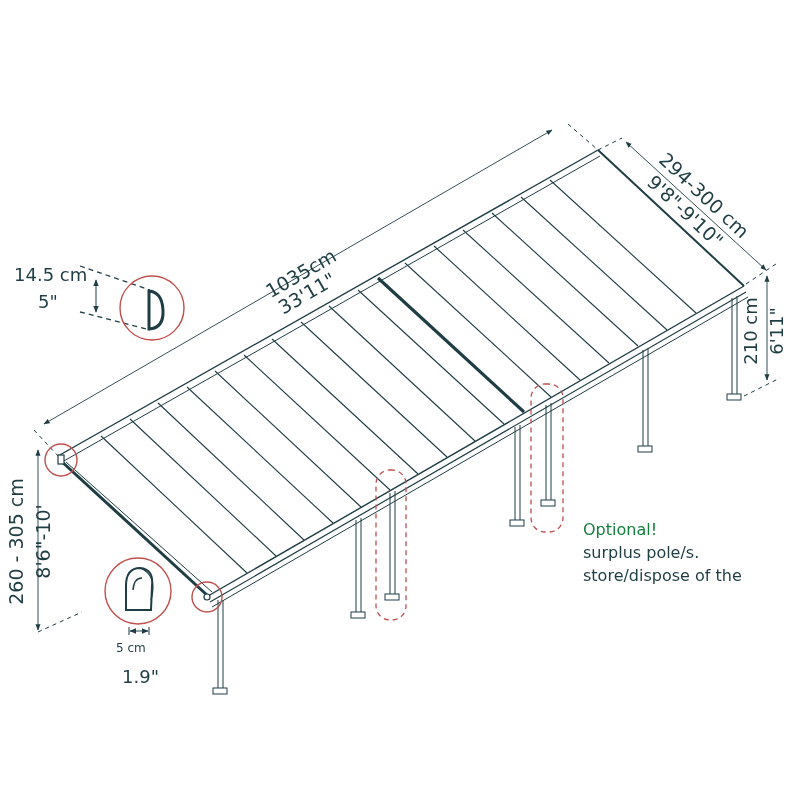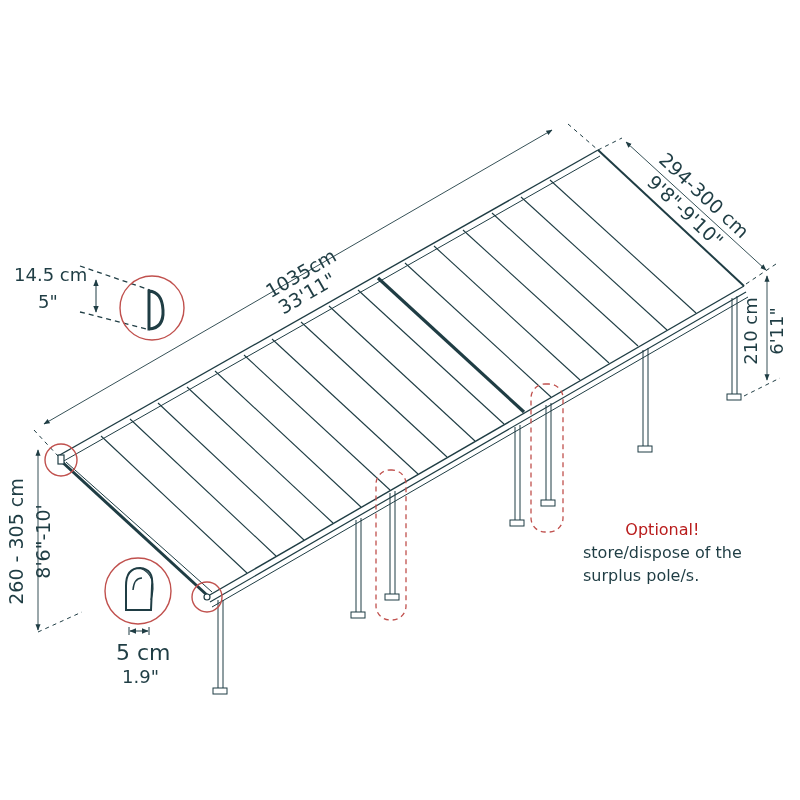--- a/index.html
+++ b/index.html
@@ -4,21 +4,21 @@
 <style>
   html, body { margin: 0; padding: 0; background: #ffffff; }
   body { width: 800px; height: 800px; position: relative; overflow: hidden;
          font-family: "DejaVu Sans", sans-serif; }
   #diagram { position: absolute; left: 0; top: 0; width: 800px; height: 800px; }
   .lbl { position: absolute; color: #1f3d44; font-family: "DejaVu Sans", sans-serif;
          white-space: nowrap; line-height: 1; }
   .rot { transform-origin: center center; text-align: center; }
   .note { position: absolute; left: 583px; top: 518px; color: #1f3d44;
           font-size: 16px; line-height: 23px; font-family: "DejaVu Sans", sans-serif; }
-  .note .title { color: #b91c1c; text-align: center; }
+  .note .title { color: #15803d; }
 </style>
 </head>
 <body>
 
 <svg id="diagram" viewBox="0 0 800 800" xmlns="http://www.w3.org/2000/svg">
   <defs>
     <marker id="arrow" viewBox="0 0 10 10" refX="9" refY="5" markerWidth="7" markerHeight="7" orient="auto-start-reverse">
       <path d="M0,1 L10,5 L0,9 z" fill="#1f3d44"></path>
     </marker>
   </defs>
@@ -163,20 +163,20 @@
 
 <div class="lbl rot" style="left:634px; top:186px; width:140px; font-size:19px; transform:rotate(43deg);">294-300 cm</div>
 <div class="lbl rot" style="left:615px; top:202px; width:140px; font-size:19px; transform:rotate(43deg);">9'8"-9'10"</div>
 
 <div class="lbl rot" style="left:706px; top:322px; width:90px; font-size:18px; transform:rotate(-90deg);">210 cm</div>
 <div class="lbl rot" style="left:732px; top:322px; width:90px; font-size:18px; transform:rotate(-90deg);">6'11"</div>
 
 <div class="lbl rot" style="left:-49px; top:532px; width:130px; font-size:19px; transform:rotate(-90deg);">260 - 305 cm</div>
 <div class="lbl rot" style="left:-22px; top:532px; width:130px; font-size:19px; transform:rotate(-90deg);">8'6"-10'</div>
 
-<div class="lbl" style="left:116px; top:642px; font-size:22px;">5 cm</div>
+<div class="lbl" style="left:116px; top:642px; font-size:12px;">5 cm</div>
 <div class="lbl" style="left:122px; top:668px; font-size:18px;">1.9"</div>
 
 <div class="note">
   <div class="title">Optional!</div>
+  <div>surplus pole/s.</div>
   <div>store/dispose of the</div>
-  <div>surplus pole/s.</div>
 </div>
 
 </body></html>

